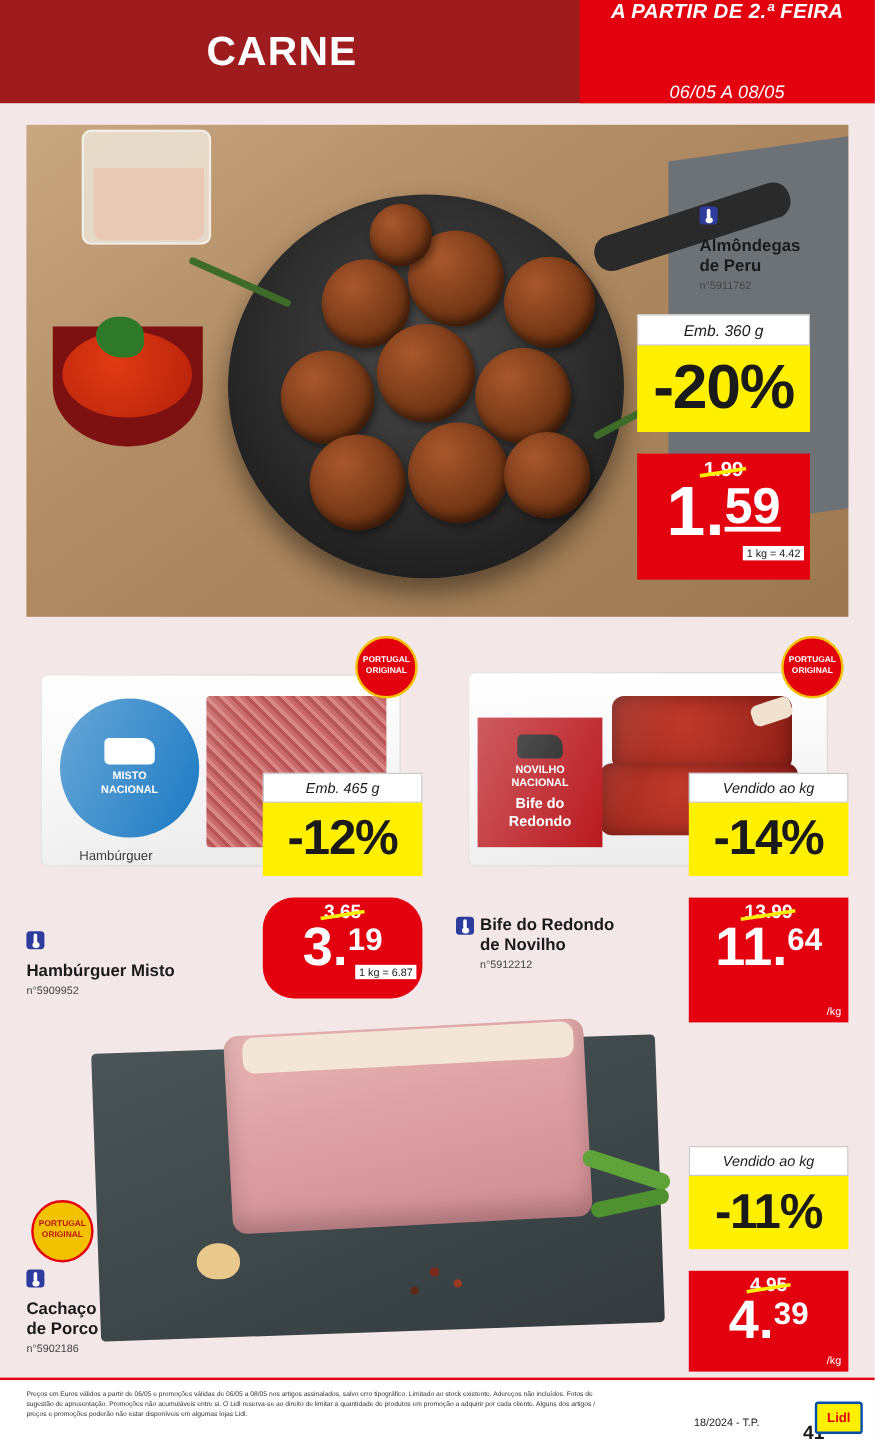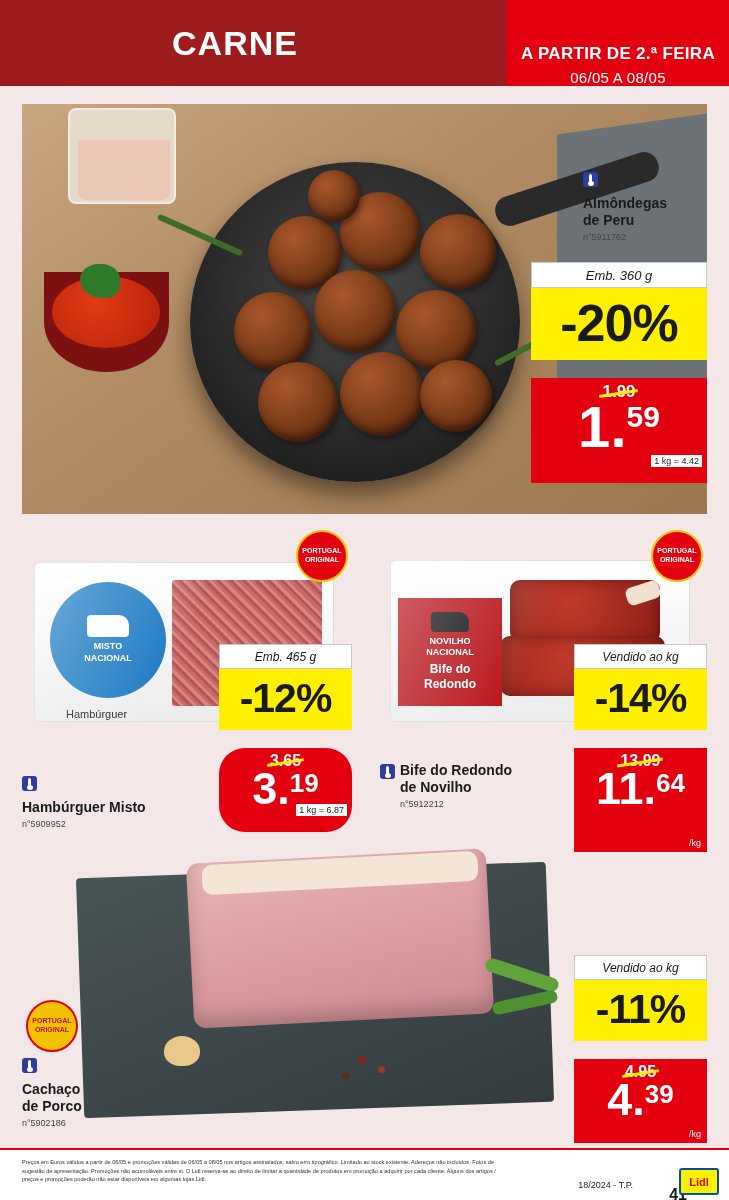--- a/index.html
+++ b/index.html
@@ -24,25 +24,26 @@
     position: absolute; left: 0; top: 0;
     width: 470px; height: 86px;
     display: flex; align-items: center; justify-content: center;
     color: #ffffff;
     font-size: 34px;
     font-weight: bold;
     letter-spacing: 1px;
   }
   .header-right {
     position: absolute; right: 0; top: 0;
-    width: 222px; height: 86px;
+    width: 246px; height: 86px;
     background: #e3000f;
     display: flex; flex-direction: column;
-    align-items: center; justify-content: flex-end;
+    align-items: center; justify-content: space-between;
     color: #ffffff;
+    font-style: italic;
   }
   .header-right .line1 { font-size: 17px; font-weight: bold; letter-spacing: .3px; }
   .header-right .line2 { font-size: 15px; margin-top: 5px; letter-spacing: .3px; }
 
   
   .photo {
     position: absolute;
     overflow: hidden;
     background: #d8cfc6;
   }
@@ -316,29 +317,29 @@
 
   <div class="prod-label" style="left:583px; top:172px; width:120px;">
     <span class="thermo"></span>
     <div class="prod-name">
       <span>Almôndegas</span><br>
       <span>de Peru</span>
     </div>
     <div class="prod-code">n°5911762</div>
   </div>
 
-  <div class="pricebox" style="left:531px; top:262px; width:176px;border-radius:24px;">
+  <div class="pricebox" style="left:531px; top:262px; width:144px;border-radius:24px;">
     <div class="pb-top">Emb. 360 g</div>
     <div class="pb-yellow" style="font-size:52px;">-20%</div>
     <div class="pb-red" style="height:105px;">
       <div class="old">1.99</div>
       <div class="newprice">
         <span class="int" style="font-size:58px;">1</span>
         <span class="dot" style="font-size:58px;">.</span>
-        <span class="dec" style="font-size:30px;">59</span>
+        <span class="dec" style="font-size:42px;text-decoration:underline;">59</span>
       </div>
       <div class="unit-box">1 kg = 4.42</div>
     </div>
   </div>
 
   <div class="photo" style="left:22px; top:540px; width:330px; height:235px; background:#f4e7e7;">
     <div class="tray" style="left:12px; top:22px; width:300px; height:160px;"></div>
     <div class="mince" style="left:150px; top:40px; width:150px; height:126px;"></div>
     <div class="burger-patty" style="left:36px; top:52px; width:96px; height:96px;"></div>
     <div style="position:absolute; left:28px; top:42px; width:116px; height:116px; border-radius:50%; background:#1f7cc4; color:#fff; display:flex; flex-direction:column; align-items:center; justify-content:center; font-size:9px; font-weight:bold; line-height:1.3;">

